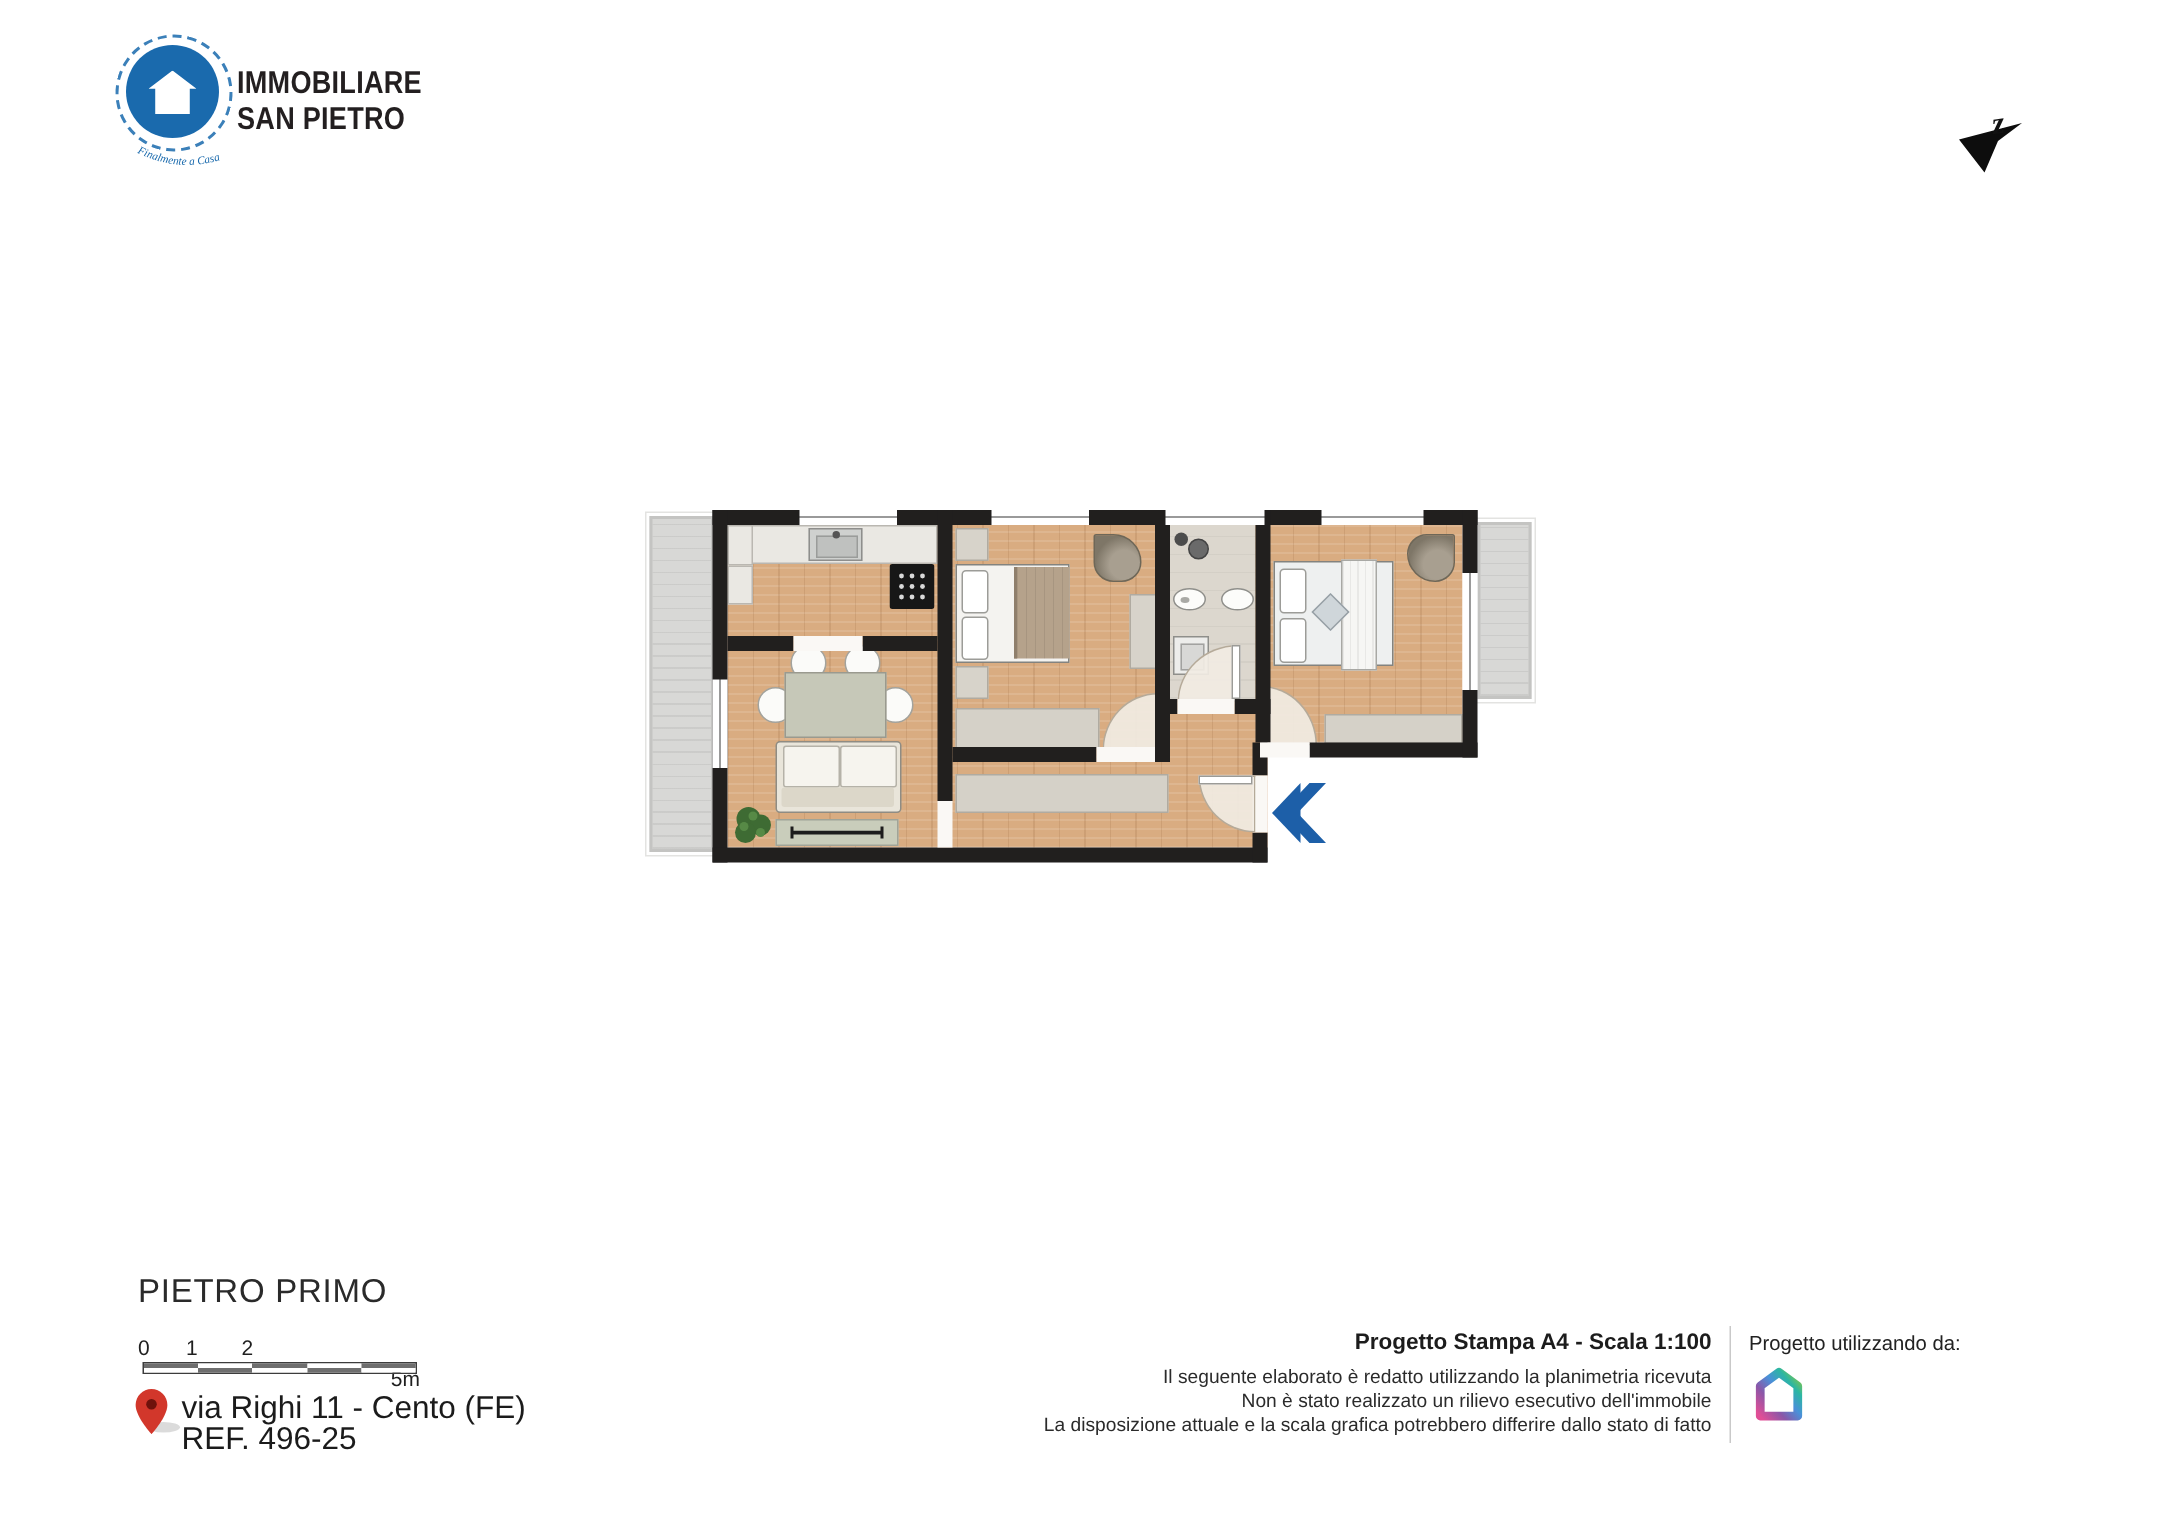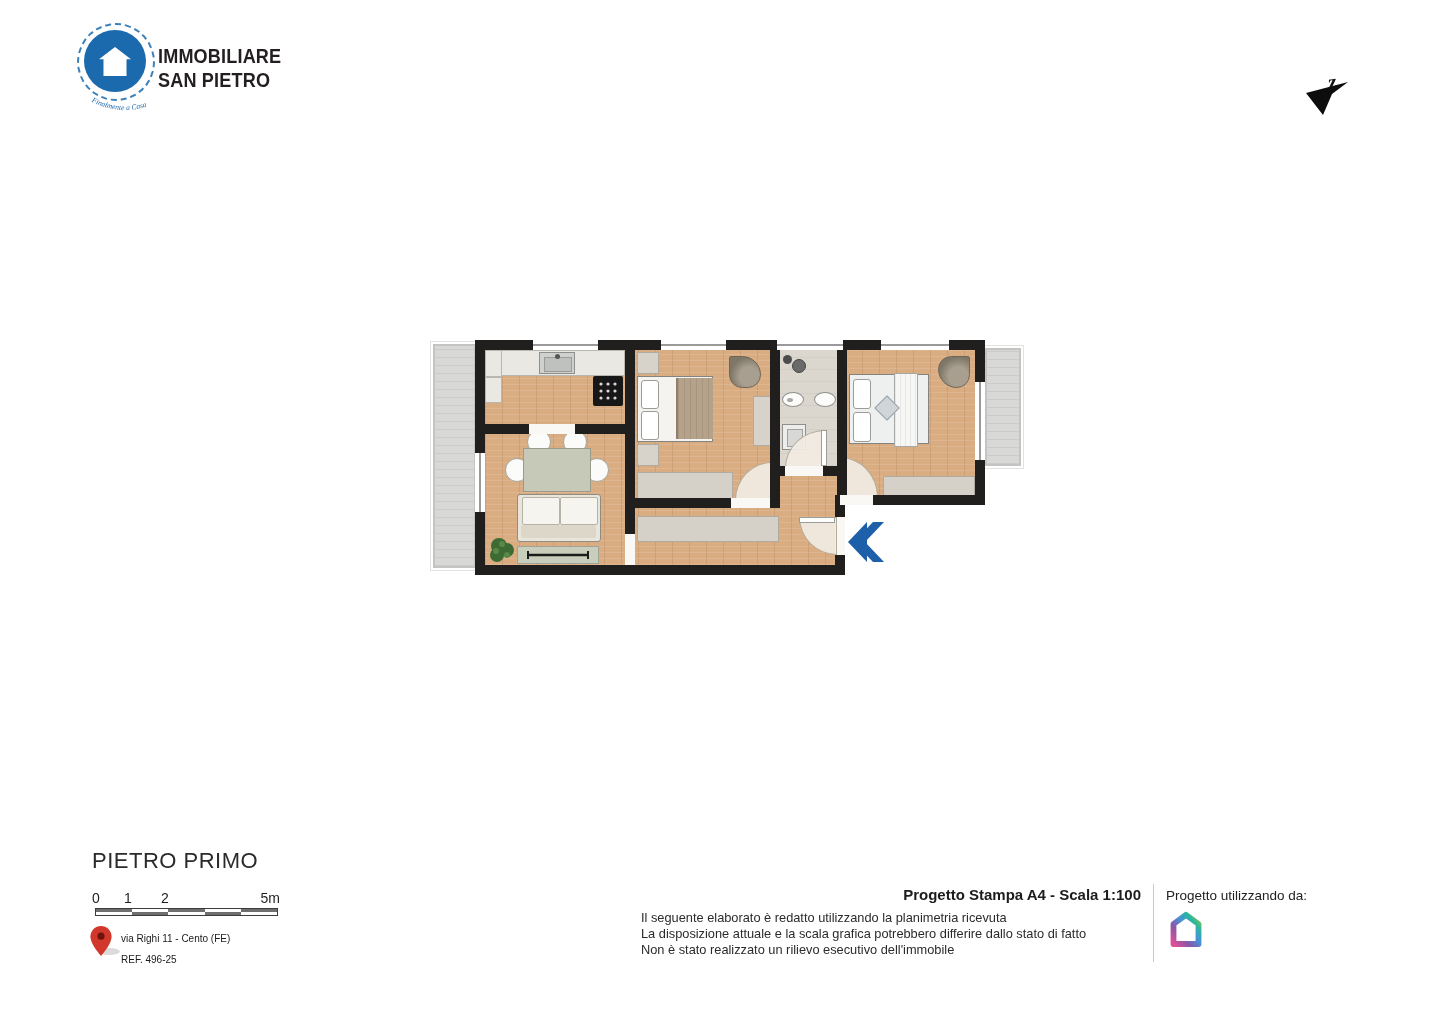--- a/index.html
+++ b/index.html
@@ -45,26 +45,26 @@
 
   
   .floor-title{left:92px;top:848px;font-size:22px;color:#2a2a2a;letter-spacing:.5px;}
   .scalebar-wrap{left:95px;top:890px;width:183px;height:26px;}
   .tick{position:absolute;top:0;font-size:14px;color:#1f1f1f;}
   .sbar{position:absolute;top:18px;left:0;width:183px;height:8px;border:1px solid #3c3c3c;box-sizing:border-box;
         display:flex;flex-direction:column;}
   .srow{display:flex;flex:1;}
   .sseg{flex:1;}
   .dk{background:#6e6e6e;} .lt{background:#ffffff;}
-  .addr{left:121px;top:928px;font-size:10px;color:#1b1b1b;line-height:21px;}
+  .addr{left:121px;top:928px;font-size:21px;color:#1b1b1b;line-height:21px;}
   .pin{left:90px;top:926px;}
   .pin-shadow{left:98px;top:948px;width:22px;height:7px;border-radius:50%;background:rgba(0,0,0,.14);}
 
   .fmt{left:741px;top:886px;width:400px;text-align:right;font-size:15px;font-weight:bold;color:#1c1c1c;}
-  .disc{left:641px;top:910px;width:500px;font-size:12.8px;color:#2b2b2b;line-height:16px;}
+  .disc{left:641px;top:910px;width:500px;text-align:right;font-size:12.8px;color:#2b2b2b;line-height:16px;}
   .vdivider{left:1153px;top:884px;width:1px;height:78px;background:#c9c9c9;}
   .credits-label{left:1166px;top:888px;font-size:13.5px;color:#222;}
   .mc-icon{left:1166px;top:908px;}
   .mc-text{left:1214px;top:916px;font-size:26px;letter-spacing:7px;color:#454545;}
 </style>
 </head>
 <body>
 
 <div id="page">
 
@@ -226,21 +226,21 @@
       <polygon points="25,2 36,2 17,22 36,42 25,42 6,22" fill="#1d5fa8"></polygon>
     </svg>
   </div>
 
   <div class="abs floor-title">PIETRO PRIMO</div>
 
   <div class="abs scalebar-wrap">
     <span class="tick" style="left:-3px;">0</span>
     <span class="tick" style="left:29px;">1</span>
     <span class="tick" style="left:66px;">2</span>
-    <span class="tick" style="right:-2px;">5m</span>
+    <span class="tick" style="right:-2px;margin-top:21px;">5m</span>
     <div class="sbar">
       <div class="srow">
         <div class="sseg dk"></div>
           <div class="sseg lt"></div>
           <div class="sseg dk"></div>
           <div class="sseg lt"></div>
           <div class="sseg dk"></div>
       </div>
       <div class="srow">
         <div class="sseg lt"></div>
@@ -258,22 +258,22 @@
     <circle cx="12" cy="11.5" r="4" fill="#6e120c"></circle>
   </svg>
   <div class="abs addr">
     <div>via Righi 11 - Cento (FE)</div>
     <div>REF. 496-25</div>
   </div>
 
   <div class="abs fmt">Progetto Stampa A4 - Scala 1:100</div>
   <div class="abs disc">
     <div>Il seguente elaborato è redatto utilizzando la planimetria ricevuta</div>
+    <div>Non è stato realizzato un rilievo esecutivo dell'immobile</div>
     <div>La disposizione attuale e la scala grafica potrebbero differire dallo stato di fatto</div>
-    <div>Non è stato realizzato un rilievo esecutivo dell'immobile</div>
   </div>
   <div class="abs vdivider"></div>
   <div class="abs credits-label">Progetto utilizzando da:</div>
 
   <svg class="abs mc-icon" width="40" height="42" viewBox="0 0 48 50">
     <defs>
       <linearGradient id="mcgrad" x1="0" y1="1" x2="1" y2="0">
         <stop offset="0" stop-color="#e04e96"></stop>
         <stop offset="0.3" stop-color="#8a57a8"></stop>
         <stop offset="0.55" stop-color="#4a90d9"></stop>

